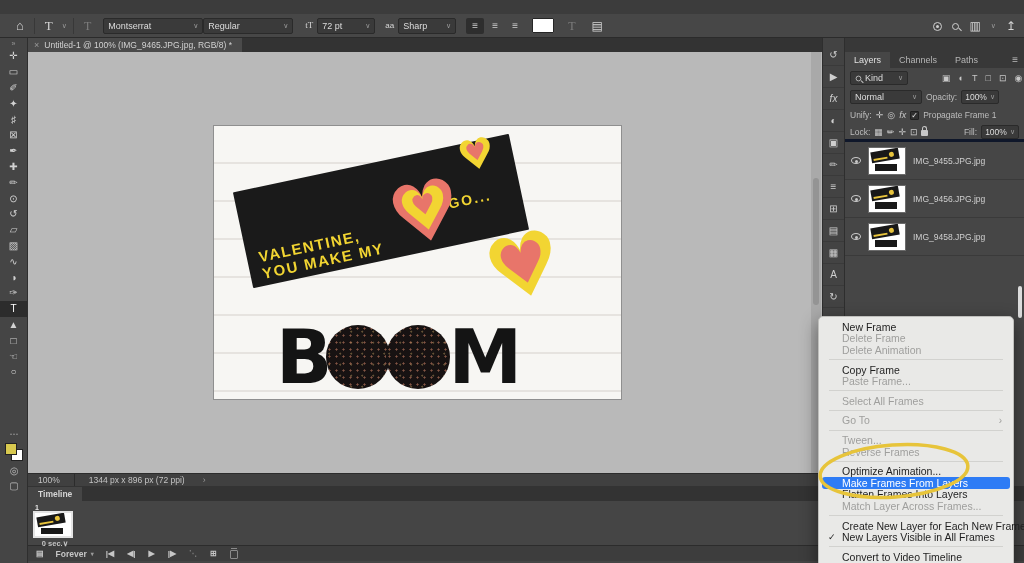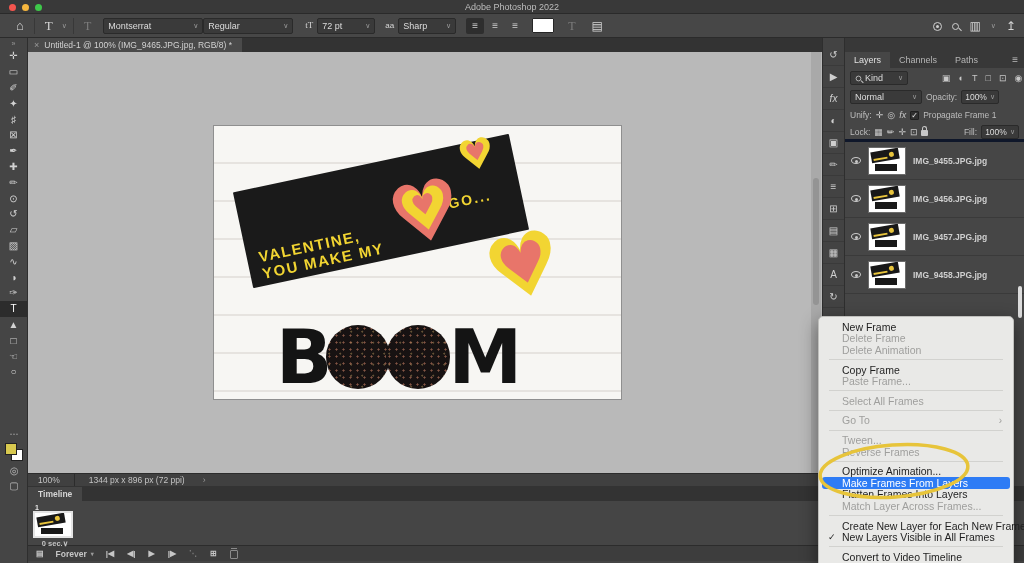--- a/index.html
+++ b/index.html
@@ -92,21 +92,21 @@
   .lp-blend { height:18px; gap:4px; }
   .lp-blend .ob-field { flex:0 0 72px; height:14px; }
   .mini-field { height:14px; background:#3a3a3a; border:1px solid #2a2a2a; border-radius:2px; display:flex; align-items:center; padding:0 3px; color:#ddd; font-size:8.5px; gap:3px; }
   .lp-unify { height:18px; gap:4px; }
   .lp-unify .gicon { font-size:9px; color:#c8c8c8; }
   .checkbox { width:9px; height:9px; background:#2f2f2f; border:1px solid #1f1f1f; border-radius:1px; display:flex; align-items:center; justify-content:center; color:#e8e8e8; font-size:8px; }
   .lp-lock { height:18px; gap:4px; border-bottom:3px solid #0f172a; }
   .lp-lock .gicon { font-size:9px; color:#c8c8c8; }
   .icon-lock { width:7px; height:6px; background:#c8c8c8; position:relative; border-radius:1px; margin-top:3px; }
   .icon-lock::before { content:""; position:absolute; top:-4px; left:1px; width:3px; height:4px; border:1px solid #c8c8c8; border-bottom:none; border-radius:3px 3px 0 0; }
-  .layer-list { position:relative;font-weight:bold; }
+  .layer-list { position:relative; }
   .layer-row { height:38px; display:flex; align-items:center; gap:7px; border-bottom:1px solid #3a3a3a; padding:0 6px; }
   .eye { width:10px; height:7px; border:1px solid #c8c8c8; border-radius:50%; position:relative; }
   .eye::after { content:""; position:absolute; left:3px; top:1.5px; width:3px; height:3px; border-radius:50%; background:#c8c8c8; }
   .lthumb { width:38px; height:28px; background:#fff; border:1px solid #6b6b6b; position:relative; overflow:hidden; flex:0 0 auto; }
   .mt-card { position:absolute; left:6%; top:10%; width:78%; height:42%; background:#181818; transform:rotate(-10deg); }
   .mt-card::after { content:""; position:absolute; right:18%; top:25%; width:5px; height:5px; border-radius:50%; background:#e8c43c; }
   .mt-card::before { content:""; position:absolute; left:8%; bottom:15%; width:50%; height:2px; background:#e8c43c; }
   .mt-boom { position:absolute; left:16%; bottom:8%; width:62%; height:28%; background:#181818; }
   .lname { font-size:8.5px; color:#cfcfcf; white-space:nowrap; }
   .lp-scrollthumb { position:absolute; right:2px; top:248px; width:4px; height:32px; background:#dcdcdc; border-radius:2px; }
@@ -140,26 +140,20 @@
   .annotation-svg { position:absolute; left:812px; top:438px; pointer-events:none; }
 
   .gicon { display:inline-flex; align-items:center; justify-content:center; }
   .gicon.dim { color:#7d7d7d; }
 </style>
 </head>
 <body>
 
 <div id="stage">
 
-  <div class="titlebar">
-    <span class="tl red"></span>
-    <span class="tl yel"></span>
-    <span class="tl grn"></span>
-    <div class="app-title">Adobe Photoshop 2022</div>
-  </div>
 
   <div class="optionsbar">
     <span class="ob-icon" style="margin-left:12px;font-size:13px;">⌂</span>
     <span class="ob-sep"></span>
     <span class="ob-icon" style="font-size:13px;font-family:'Liberation Serif',serif;">T</span>
     <span class="ob-chev">∨</span>
     <span class="ob-sep"></span>
     <span class="ob-icon dim" style="font-family:'Liberation Serif',serif;">T</span>
     <div class="ob-field" style="width:100px;margin-left:8px;">
       <span>Montserrat</span>
@@ -378,28 +372,20 @@
             <div class="mt-boom"></div>
           </div>
           <span class="lname">IMG_9456.JPG.jpg</span>
         </div>
         <div class="layer-row">
           <span class="eye"></span>
           <div class="lthumb">
             <div class="mt-card"></div>
             <div class="mt-boom"></div>
           </div>
-          <span class="lname">IMG_9457.JPG.jpg</span>
-        </div>
-        <div class="layer-row">
-          <span class="eye"></span>
-          <div class="lthumb">
-            <div class="mt-card"></div>
-            <div class="mt-boom"></div>
-          </div>
           <span class="lname">IMG_9458.JPG.jpg</span>
         </div>
       </div>
     <div class="lp-scrollthumb"></div>
   </div>
 
   <div class="timeline">
     <div class="tml-tabs">
       <span class="tml-tab">Timeline</span>
     </div>

